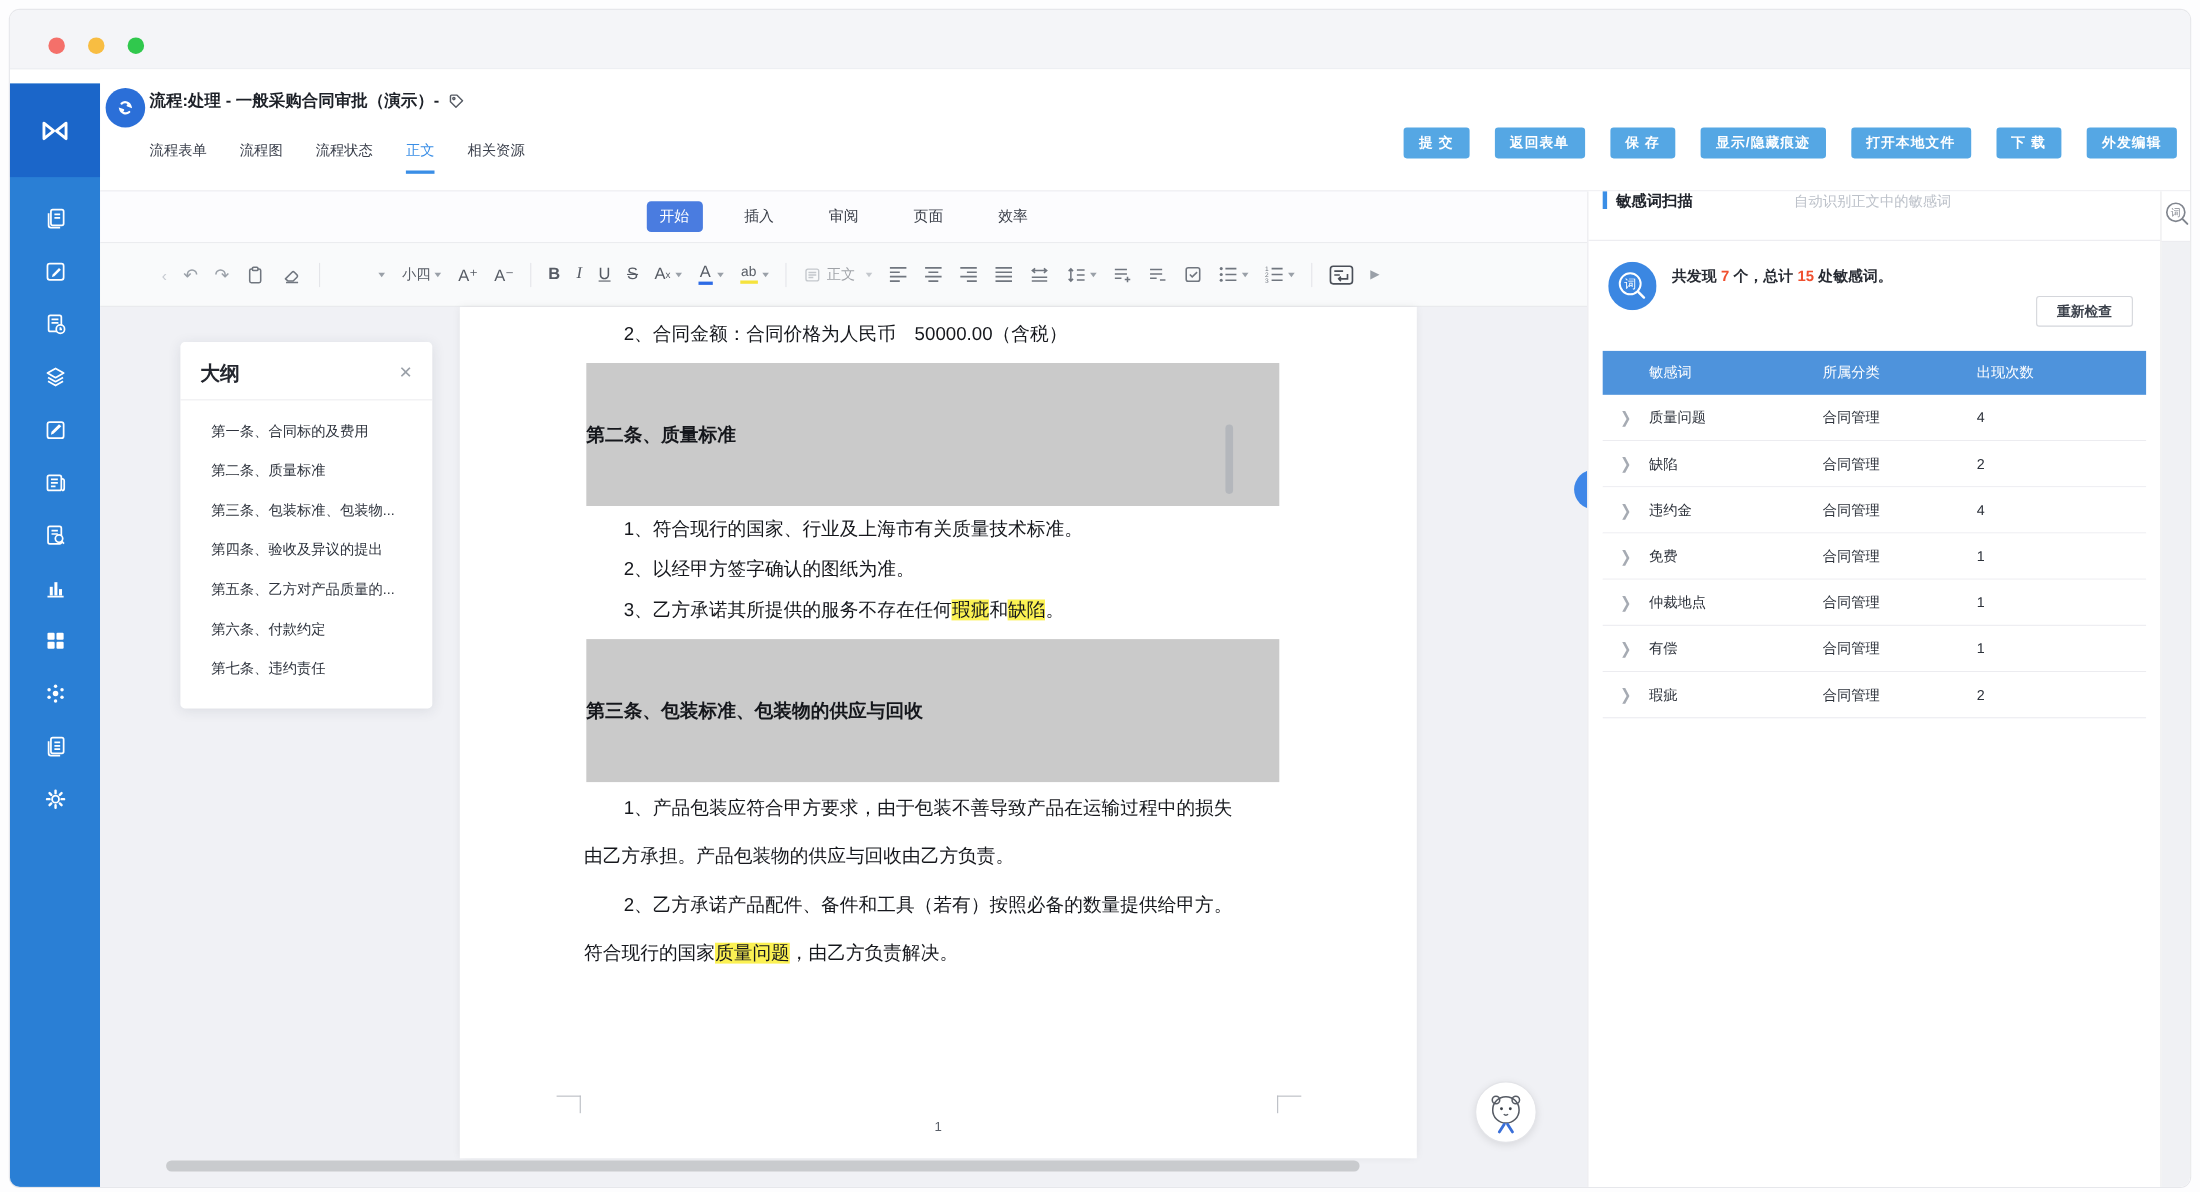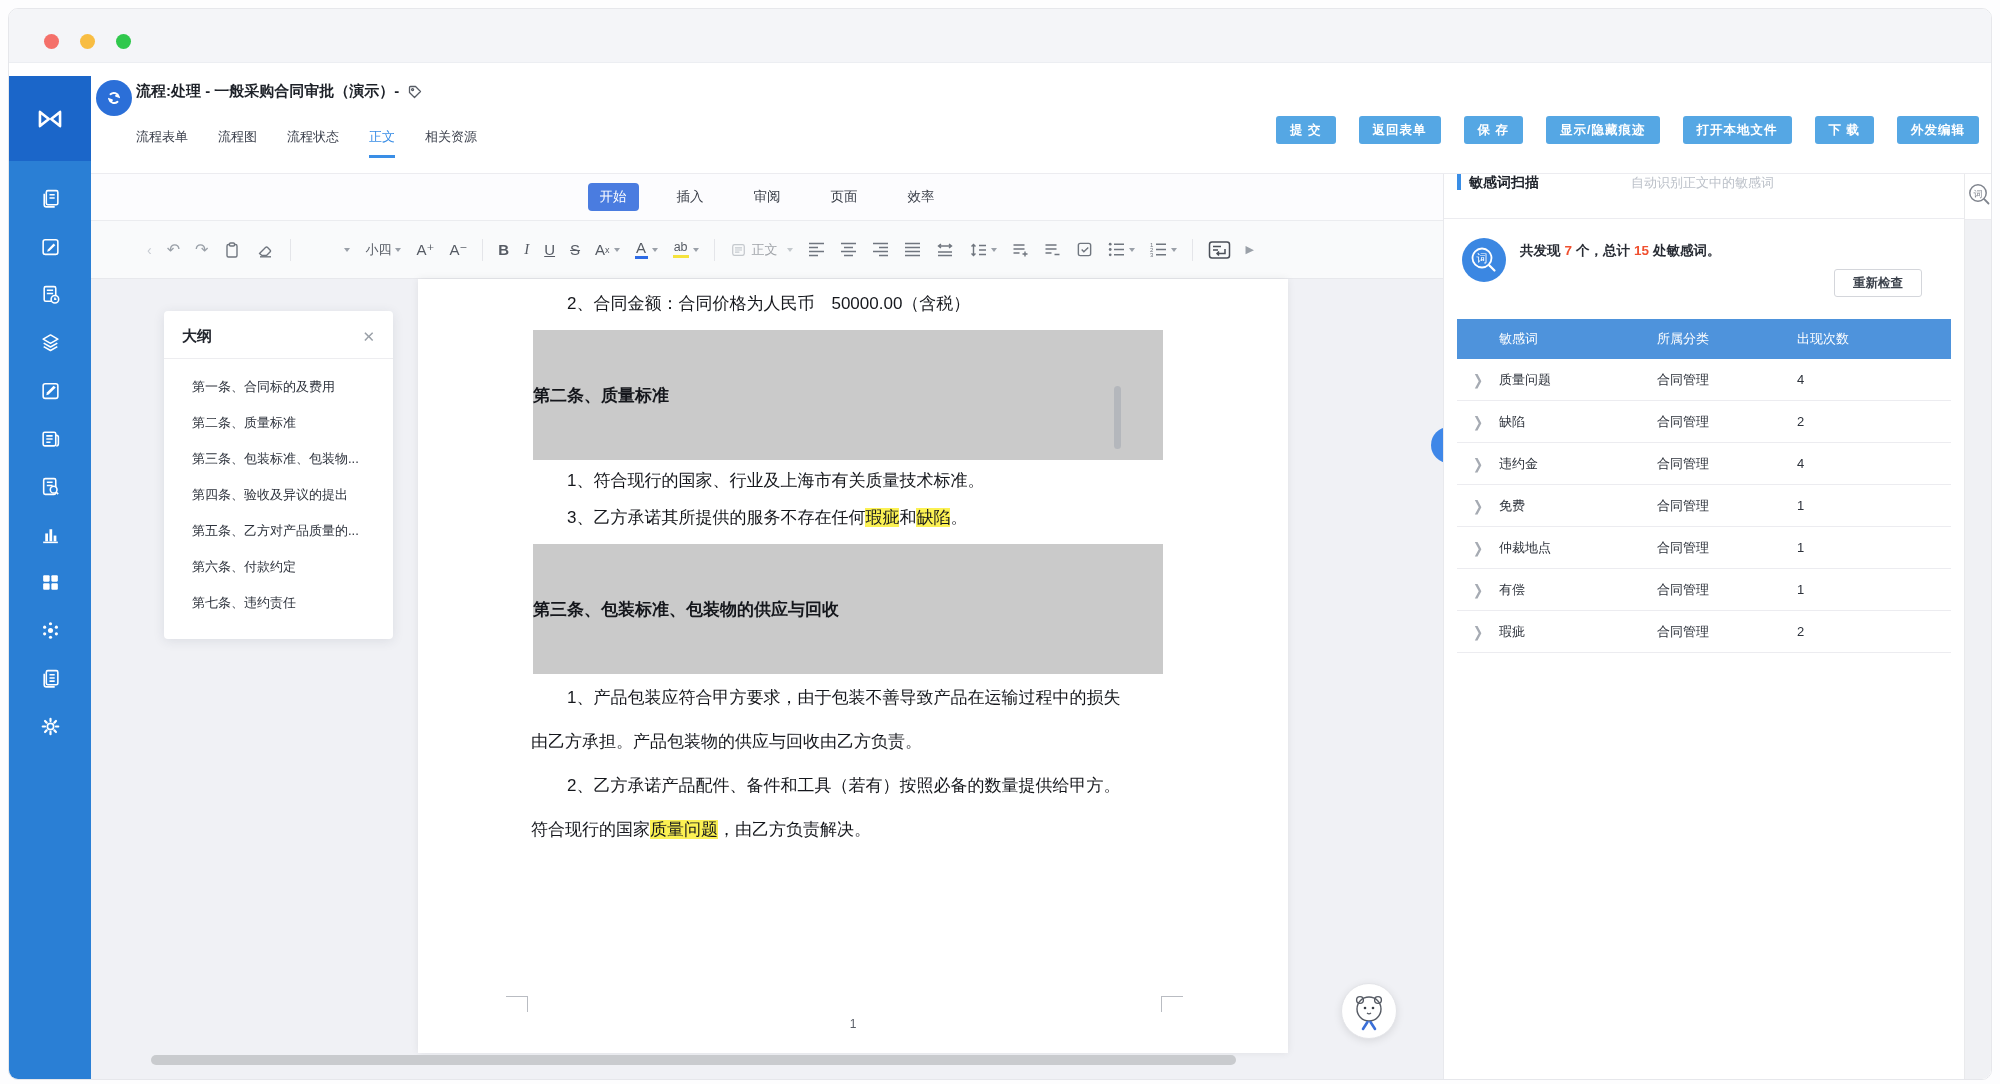--- a/index.html
+++ b/index.html
@@ -38,21 +38,21 @@
   .caret { display:inline-block; width:0; height:0; border-left:3.5px solid transparent; border-right:3.5px solid transparent; border-top:4px solid #9aa0a8; margin-left:4px; }
   .ubar { display:block; height:3px; margin-top:1px; }
   .stack { display:flex; flex-direction:column; align-items:center; line-height:1; }
   .tico svg { display:block; }
 
   .canvas { position:absolute; left:0; top:105px; right:0; bottom:0; }
 
   
   .outline { position:absolute; left:73px; top:32px; width:229px; background:#fff; border-radius:4px; box-shadow:0 2px 12px rgba(40,50,70,.10); padding:14px 0 18px; }
   .outline-head { display:flex; align-items:center; justify-content:space-between; padding:2px 18px 12px; border-bottom:1px solid #ededf0; }
-  .outline-title { font-size:15px; font-weight:600; color:#23262e; }
+  .outline-title { font-size:18px; font-weight:600; color:#23262e; }
   .outline-close { color:#9aa0a8; font-size:15px; cursor:pointer; }
   .outline-list { padding-top:10px; }
   .outline-item { font-size:13px; color:#2e333d; padding:9px 14px 9px 28px; white-space:nowrap; overflow:hidden; cursor:pointer; }
 
   
   .page { position:absolute; left:327px; top:0; width:870px; height:774px; background:#fff; box-shadow:0 0 8px rgba(0,0,0,.07); }
   .page-inner { padding:6px 115px 0 113px; font-size:17px; color:#15171c; }
   .doc-line { line-height:37px; }
   .doc-line.loose { line-height:44px; }
   .doc-line.ind { text-indent:36px; }
@@ -73,21 +73,21 @@
 
   
   .panel { position:absolute; left:1434px; top:165px; width:521px; bottom:0; background:#fff; border-left:1px solid #e8e9ed; }
   .panel-top { position:absolute; left:0; top:0; right:0; height:45px; border-bottom:1px solid #ececf0; display:flex; align-items:flex-start; }
   .pbar { width:4px; height:16px; background:#3a8ee6; margin:0 8px 0 13px; }
   .ptitle { font-size:14px; font-weight:700; color:#20242c; }
   .psub { font-size:13px; color:#bcc1c9; margin-left:92px; }
   .scan-ic { position:absolute; left:18px; top:64px; }
   .summary { position:absolute; left:76px; top:68px; font-size:13.5px; font-weight:700; color:#272b33; }
   .num { color:#f0502f; padding:0 4px; }
-  .recheck { position:absolute; left:390px; top:95px; width:88px; height:28px; background:#fff; border:1px solid #d4d6db; border-radius:3px; font-size:12.5px; color:#3c424c; font-family:inherit; font-weight:600; cursor:pointer; }
+  .recheck { position:absolute; left:407px; top:95px; width:88px; height:28px; background:#fff; border:1px solid #d4d6db; border-radius:3px; font-size:12.5px; color:#3c424c; font-family:inherit; font-weight:600; cursor:pointer; }
   .stable { position:absolute; left:13px; right:13px; top:145px; }
   .srow { display:grid; grid-template-columns:42px 158px 140px 1fr; align-items:center; height:42px; border-bottom:1px solid #ececf0; font-size:13px; color:#2d323b; background:#fff; }
   .srow.head { background:#4e93dc; color:#fff; height:40px; border-bottom:none; }
   .chev { text-align:center; color:#a6abb3; font-size:12px; transform:scaleY(1.2); cursor:pointer; }
 
   
   .rstrip { position:absolute; left:1955px; top:165px; width:29px; bottom:0; background:#fff; border-left:1px solid #e9eaec; }
   .rstrip .fill { position:absolute; left:0; right:0; top:45px; bottom:0; background:#f0f1f4; border-top:1px solid #ececf0; }
   .rstrip .ric { position:absolute; left:2px; top:8px; cursor:pointer; }
 </style>
@@ -407,20 +407,21 @@
           </div>
       </div>
 
       <div class="page">
         <div class="page-inner">
             <div class="doc-line ind"><span>2、合同金额：合同价格为人民币　50000.00（含税）</span></div>
             <div class="gray-block">
               <span class="gray-title">第二条、质量标准</span>
             </div>
             <div class="doc-line ind"><span>1、符合现行的国家、行业及上海市有关质量技术标准。</span></div>
+            <div class="doc-line ind"><span>2、以经甲方签字确认的图纸为准。</span></div>
             <div class="doc-line ind"><span>3、乙方承诺其所提供的服务不存在任何</span><span class="hl">瑕疵</span><span>和</span><span class="hl">缺陷</span><span>。</span></div>
             <div class="gray-block">
               <span class="gray-title">第三条、包装标准、包装物的供应与回收</span>
             </div>
             <div class="doc-line ind loose"><span>1、产品包装应符合甲方要求，由于包装不善导致产品在运输过程中的损失</span></div>
             <div class="doc-line loose"><span>由乙方承担。产品包装物的供应与回收由乙方负责。</span></div>
             <div class="doc-line ind loose"><span>2、乙方承诺产品配件、备件和工具（若有）按照必备的数量提供给甲方。</span></div>
             <div class="doc-line loose"><span>符合现行的国家</span><span class="hl">质量问题</span><span>，由乙方负责解决。</span></div>
           </div>
         <div class="corner l"></div>

